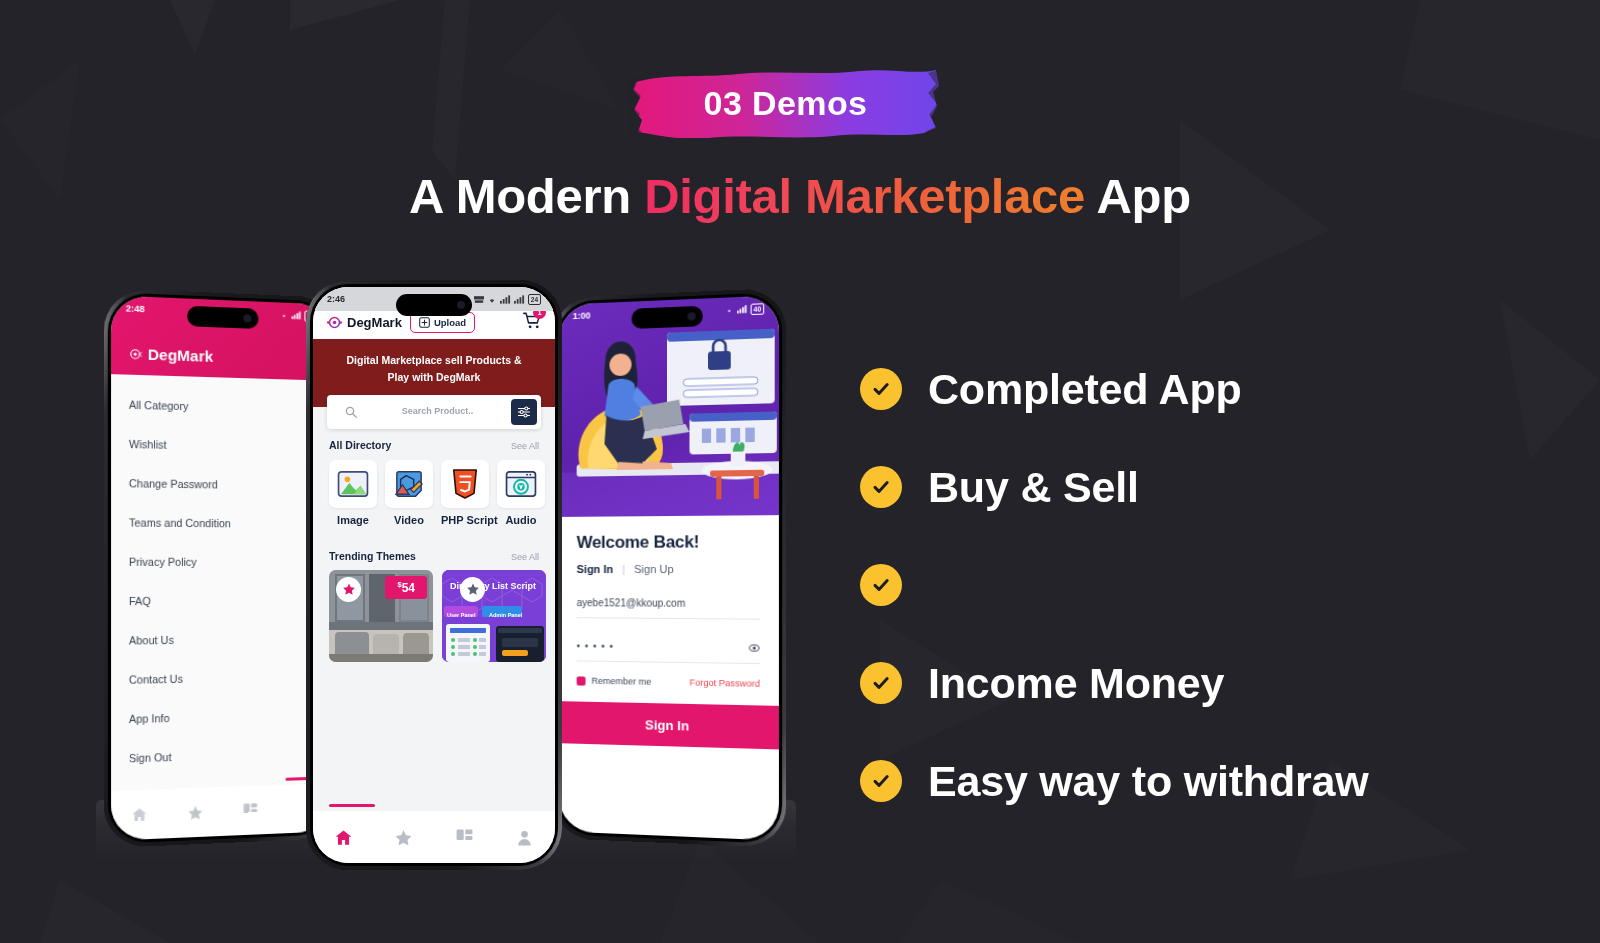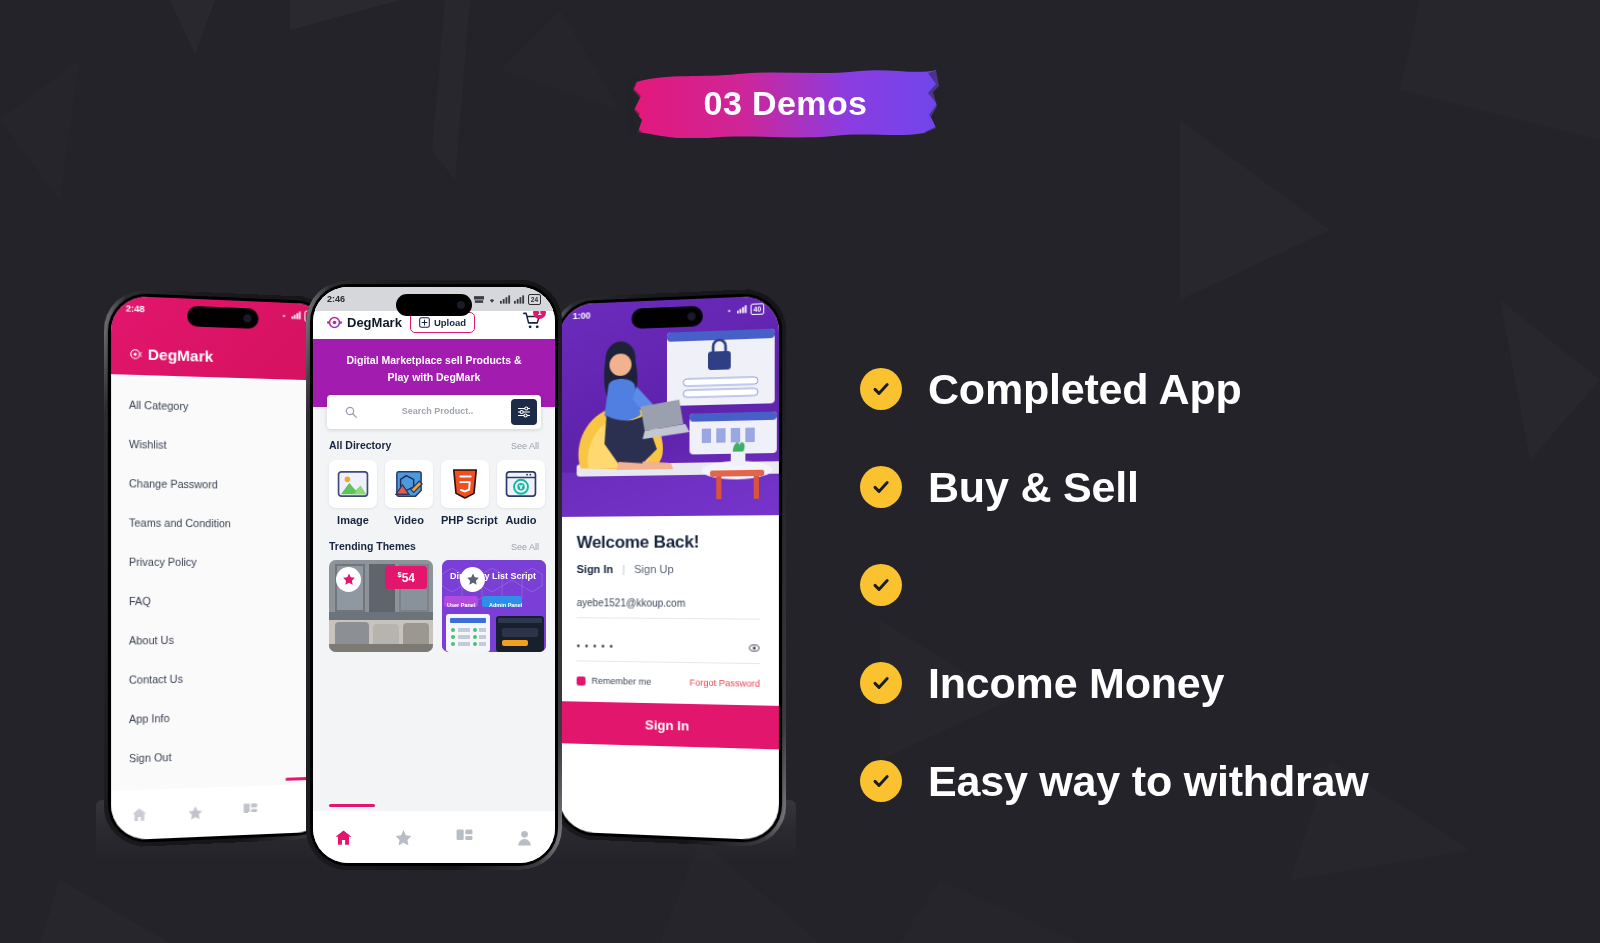--- a/index.html
+++ b/index.html
@@ -140,33 +140,33 @@
     border:1px solid #e2166d; border-radius:5px; padding:4px 8px;
     display:flex; align-items:center; gap:4px; font-size:9.5px; font-weight:bold; color:#16243f;
   }
   .ph2-cart { position:relative; margin-left:auto; }
   .ph2-cart-badge {
     position:absolute; top:-5px; right:-4px; width:13px; height:13px; border-radius:50%;
     background:#e2166d; color:#fff; font-size:7.5px; font-weight:bold;
     display:flex; align-items:center; justify-content:center;
   }
   .ph2-banner {
-    background:#a21caf; padding:13px 16px 20px 16px; text-align:center;
+    background:#7f1d1d; padding:13px 16px 20px 16px; text-align:center;
     color:#fff; font-size:10.5px; font-weight:bold; line-height:1.65; position:relative;
   }
   .ph2-search {
     position:absolute; left:14px; right:14px; bottom:-22px; height:34px;
     background:#fff; border-radius:4px; display:flex; align-items:center;
     padding:0 4px 0 18px; box-shadow:0 1px 4px rgba(0,0,0,.14);
   }
   .ph2-search-ph { font-size:9px; color:#a0a5b1; margin-left:7px; flex:1; }
   .ph2-filter { width:26px; height:26px; border-radius:4px; background:#1c2b47; display:flex; align-items:center; justify-content:center; }
   .ph2-sec {
     display:flex; align-items:baseline; justify-content:space-between;
-    padding:0 16px; margin-top:14px;
+    padding:0 16px; margin-top:24px;
   }
   .ph2-sec-title { font-size:10.5px; font-weight:bold; color:#16243f; }
   .ph2-sec-all { font-size:9px; color:#9aa0ac; }
   .ph2-cats { display:flex; gap:8px; padding:9px 16px 0 16px; }
   .ph2-cat { text-align:center; width:48px; }
   .ph2-cat-tile {
     width:48px; height:48px; background:#fff; border-radius:7px;
     display:flex; align-items:center; justify-content:center;
     box-shadow:0 1px 3px rgba(16,24,40,.08);
   }
@@ -223,20 +223,23 @@
                L311,24 L305,30 L309,44 L303,55 L308,66 L296,71 C270,76 240,70 205,74
                C165,78 120,72 80,76 C52,79 30,73 10,70 L14,58 L6,48 L12,36 L5,28 Z" fill="url(#brushGrad)"></path>
       <path d="M0,18 L12,14 L6,27 L13,34 L4,44 L12,52 L4,62 L14,70 L2,74 Z" fill="#232329" opacity="0.55"></path>
       <path d="M315,6 L300,11 L308,22 L300,31 L309,42 L301,53 L309,64 L297,70 L315,76 Z" fill="#232329" opacity="0.5"></path>
       <rect x="0" y="0" width="315" height="6" fill="#232329"></rect>
       <rect x="0" y="76" width="315" height="6" fill="#232329"></rect>
     </svg>
     <div class="badge-text">03 Demos</div>
   </div>
 
+  <div class="headline">
+    <span>A Modern </span><span class="grad">Digital Marketplace</span><span> App</span>
+  </div>
 
   <div class="features">
 
     <div class="feature-row">
       <span class="feat-check">
         <svg width="22" height="22" viewBox="0 0 22 22">
             <path d="M5 11.4 L9 15.4 L17.2 6.6" stroke="#1c1c22" stroke-width="2.9" fill="none" stroke-linecap="round" stroke-linejoin="round"></path>
           </svg>
       </span>
       <span class="feat-label">Completed App</span>

